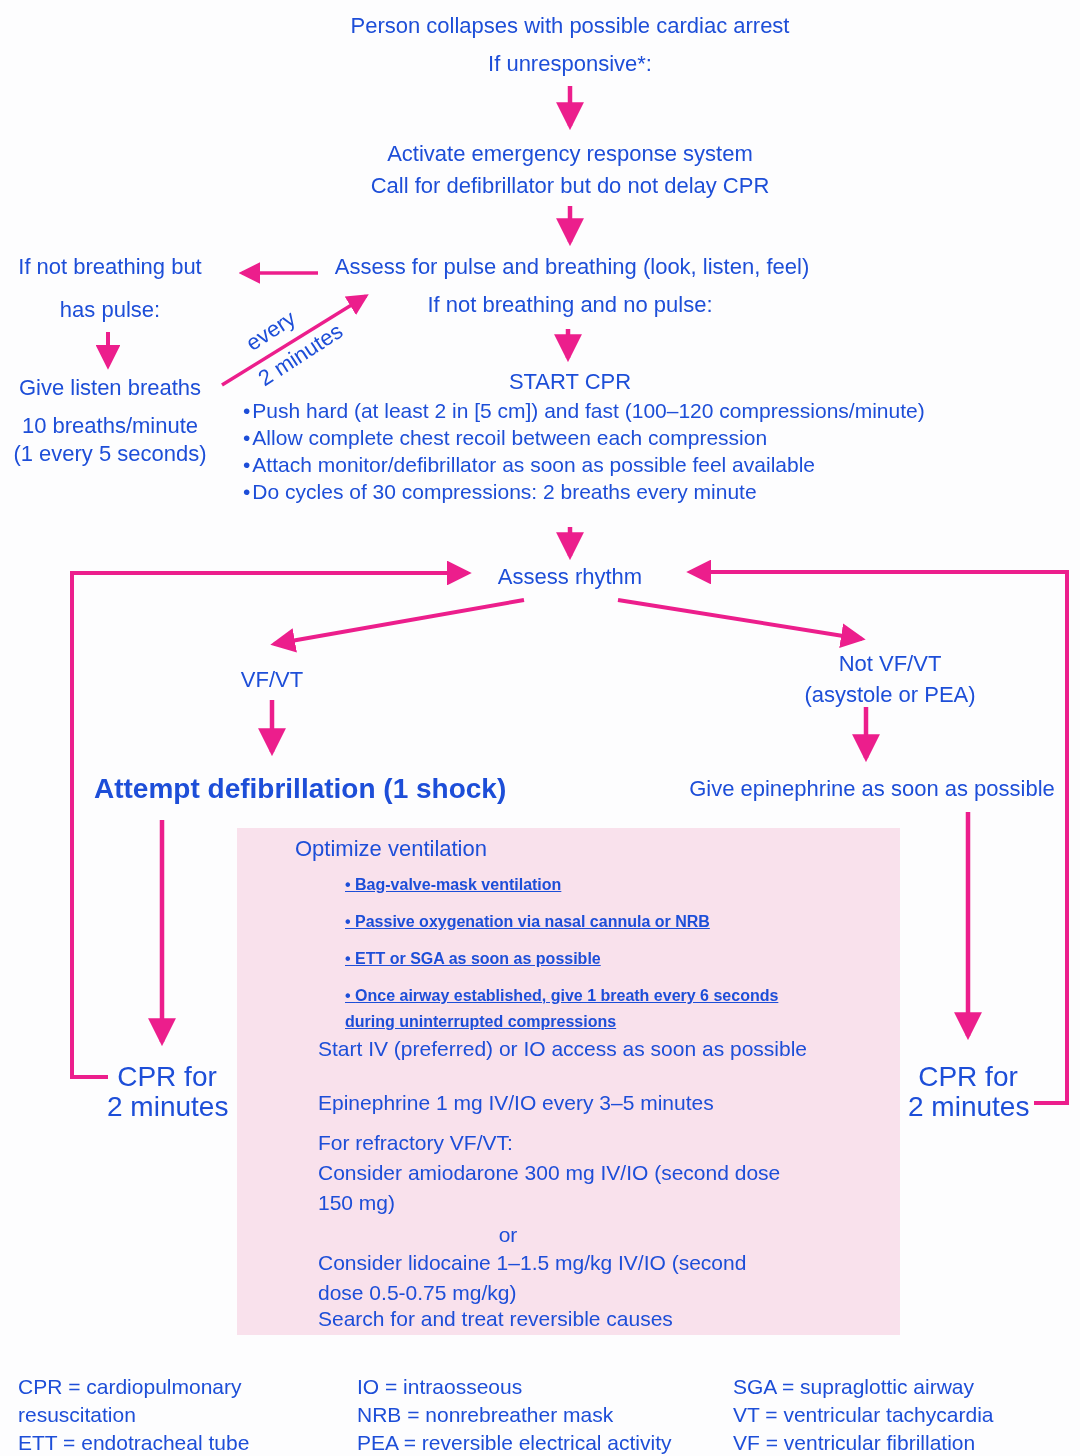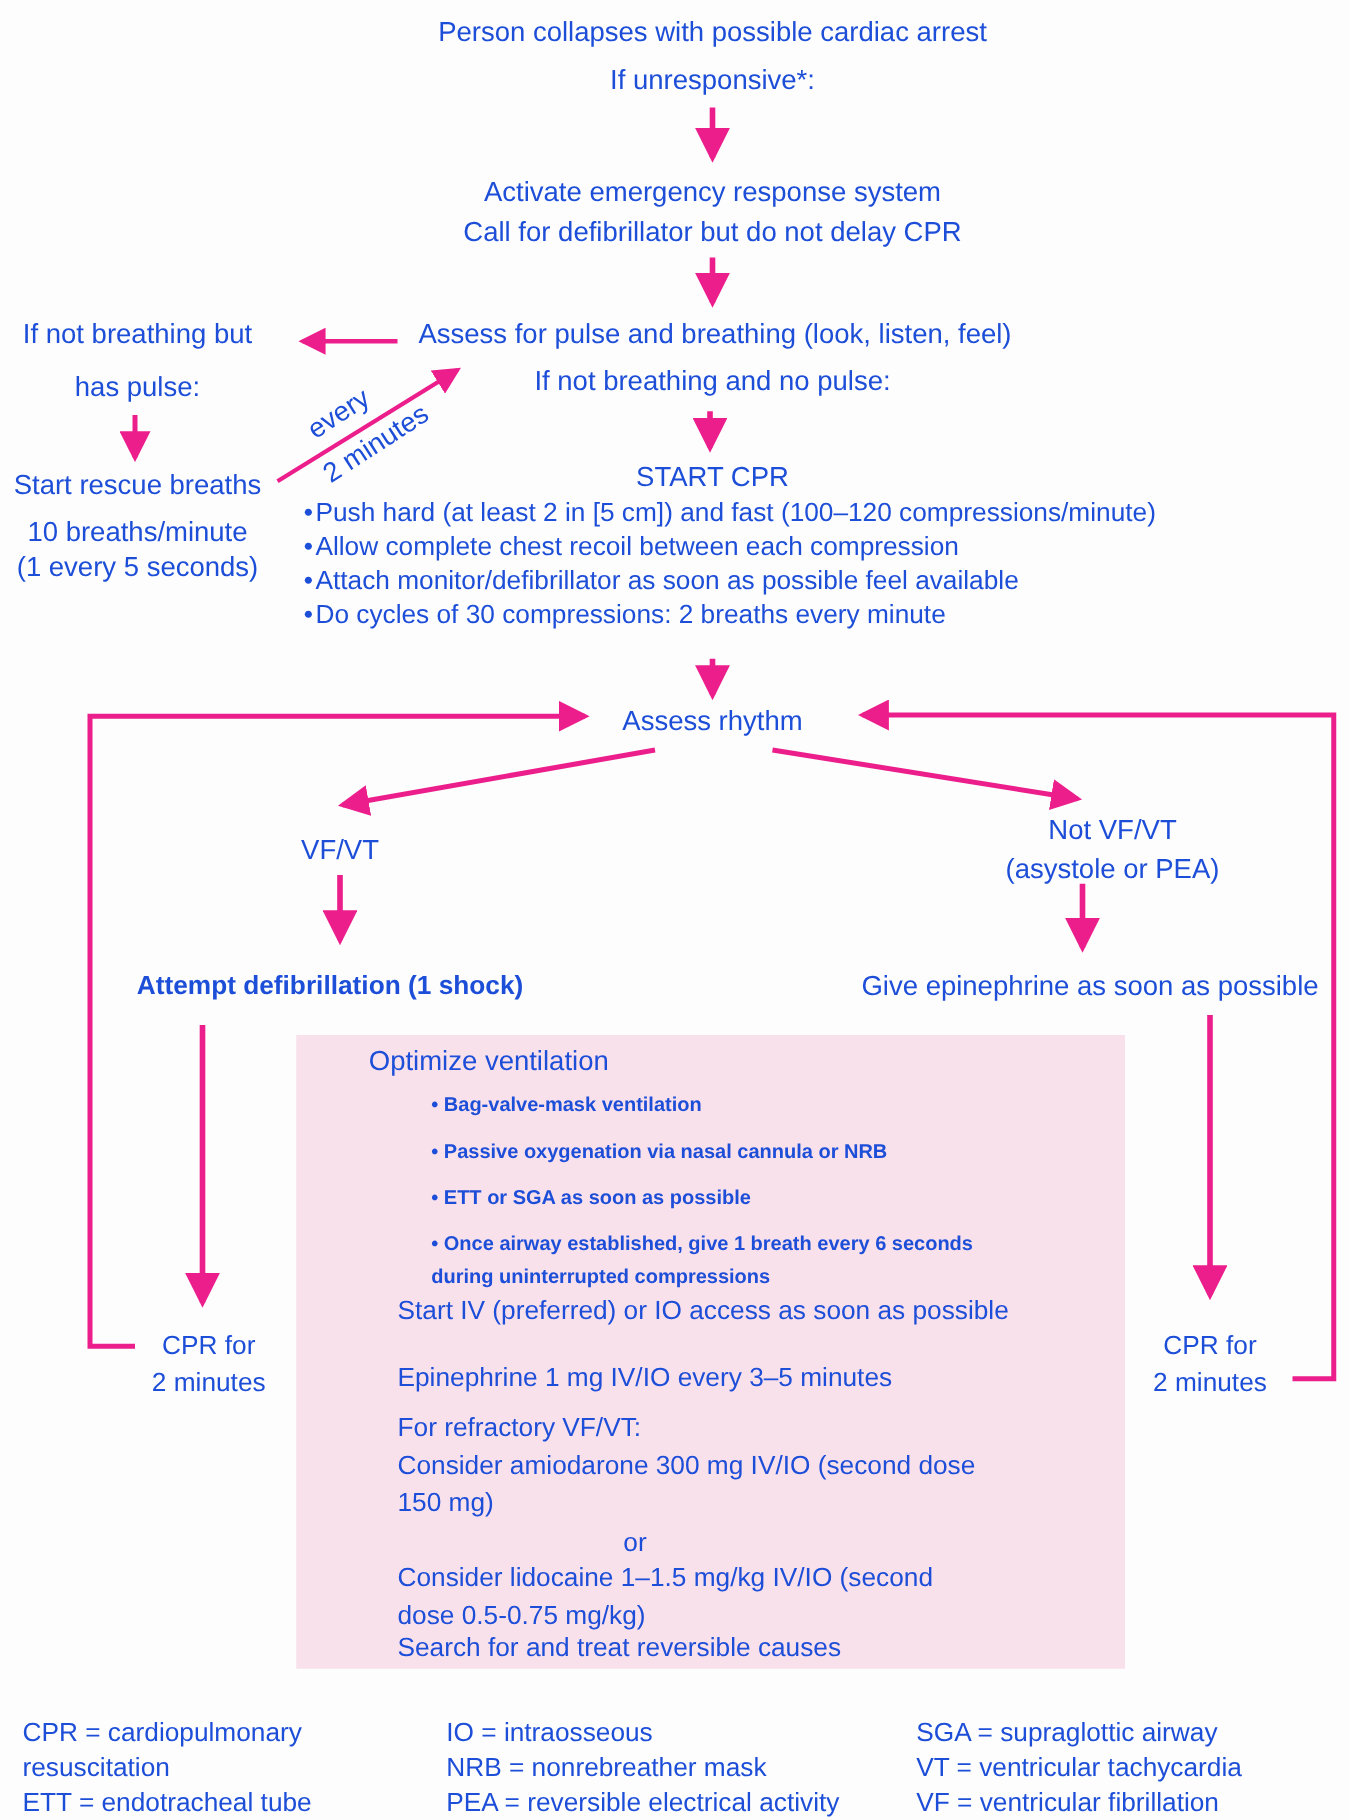--- a/index.html
+++ b/index.html
@@ -2,29 +2,29 @@
 <html><head>
 <meta charset="utf-8">
 <style>
   html,body{margin:0;padding:0;background:#fdfdfe;}
   .canvas{position:relative;width:1080px;height:1456px;background:#fdfdfe;overflow:hidden;
           font-family:"Liberation Sans",sans-serif;color:#1d4ed8;}
   .arrows{position:absolute;left:0;top:0;}
   .node{position:absolute;font-size:22px;line-height:28px;white-space:nowrap;}
   .center{text-align:center;}
   .b{font-weight:bold;}
-  .sm{font-size:21px;}
+  .sm{font-size:28px;}
   .wrap{white-space:normal;}
   .rot{position:absolute;font-size:22px;transform:rotate(-33deg);transform-origin:center;}
   .cpr-bullets{position:absolute;left:243px;top:397px;font-size:21px;line-height:27px;}
   .cpr-bullets div::before{content:"•";margin-right:2px;}
   .pink-box{position:absolute;left:237px;top:828px;width:663px;height:507px;background:#f9e1ec;}
   .pb-title{position:absolute;left:58px;top:8px;font-size:22px;}
   .vent-list{position:absolute;left:108px;top:44px;font-size:16px;font-weight:bold;line-height:26px;}
-  .vent-list div{margin-bottom:11px;max-width:470px;}
+  .vent-list div{margin-bottom:11px;max-width:470px;text-decoration:underline;}
   .vent-list div::before{content:"• ";}
   .pb-line{position:absolute;left:81px;font-size:21px;line-height:30px;}
   .legend{position:absolute;top:1346px;font-size:21px;line-height:28px;margin-top:27px;}
   .legend div{white-space:normal;}
 </style>
 </head>
 <body>
 
 <div class="canvas">
 
@@ -58,21 +58,21 @@
 
   <div class="node center" style="left:240px;top:140px;width:660px">Activate emergency response system</div>
   <div class="node center" style="left:240px;top:172px;width:660px">Call for defibrillator but do not delay CPR</div>
 
   <div class="node center" style="left:242px;top:253px;width:660px">Assess for pulse and breathing (look, listen, feel)</div>
   <div class="node center" style="left:240px;top:291px;width:660px">If not breathing and no pulse:</div>
 
   <div class="node center" style="left:6px;top:253px;width:208px">If not breathing but</div>
   <div class="node center" style="left:6px;top:296px;width:208px">has pulse:</div>
 
-  <div class="node center" style="left:6px;top:374px;width:208px">Start rescue breaths</div>
+  <div class="node center" style="left:6px;top:374px;width:208px">Give listen breaths</div>
   <div class="node center" style="left:6px;top:412px;width:208px">10 breaths/minute</div>
   <div class="node center" style="left:6px;top:440px;width:208px">(1 every 5 seconds)</div>
 
   <div class="rot" style="left:244px;top:318px">every</div>
   <div class="rot" style="left:253px;top:342px">2 minutes</div>
 
   <div class="node center" style="left:240px;top:368px;width:660px">START CPR</div>
   <div class="cpr-bullets">
     <div>Push hard (at least 2 in [5 cm]) and fast (100–120 compressions/minute)</div>
     <div>Allow complete chest recoil between each compression</div>

